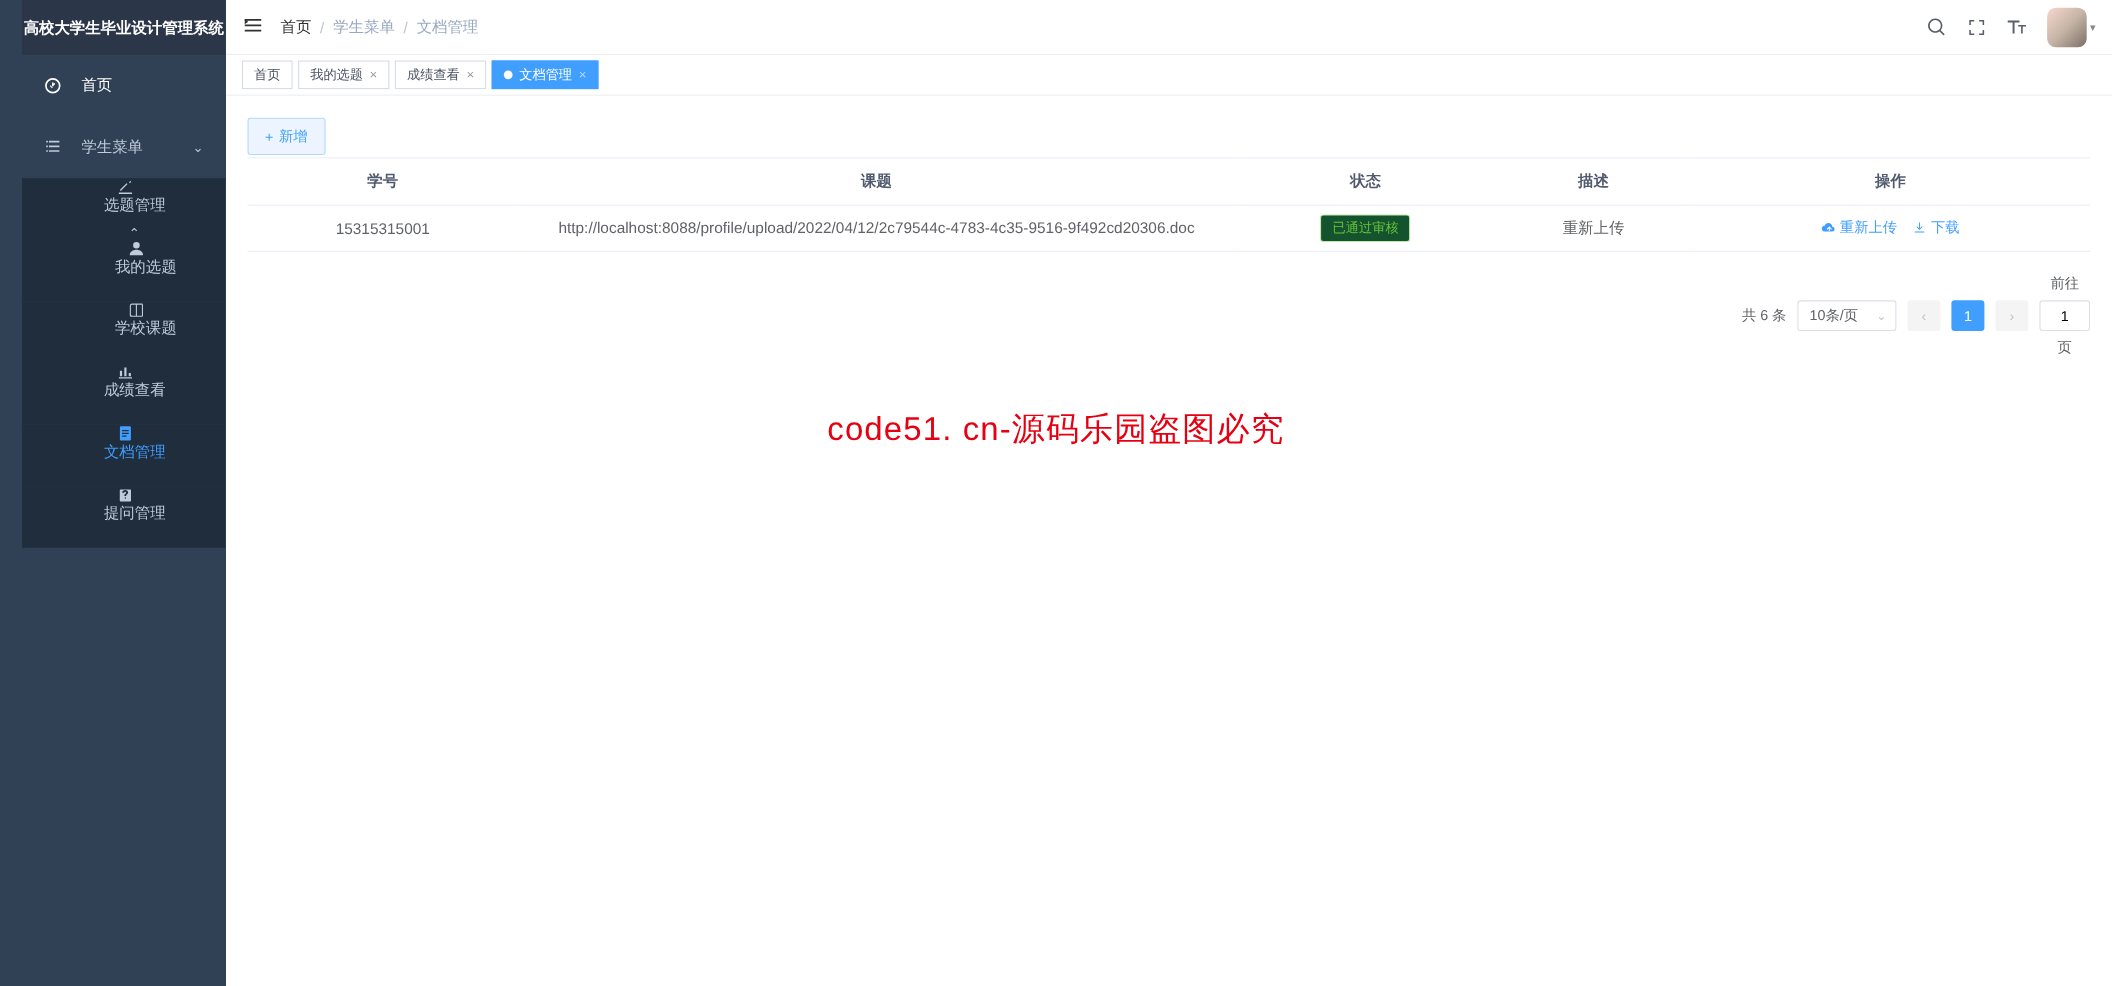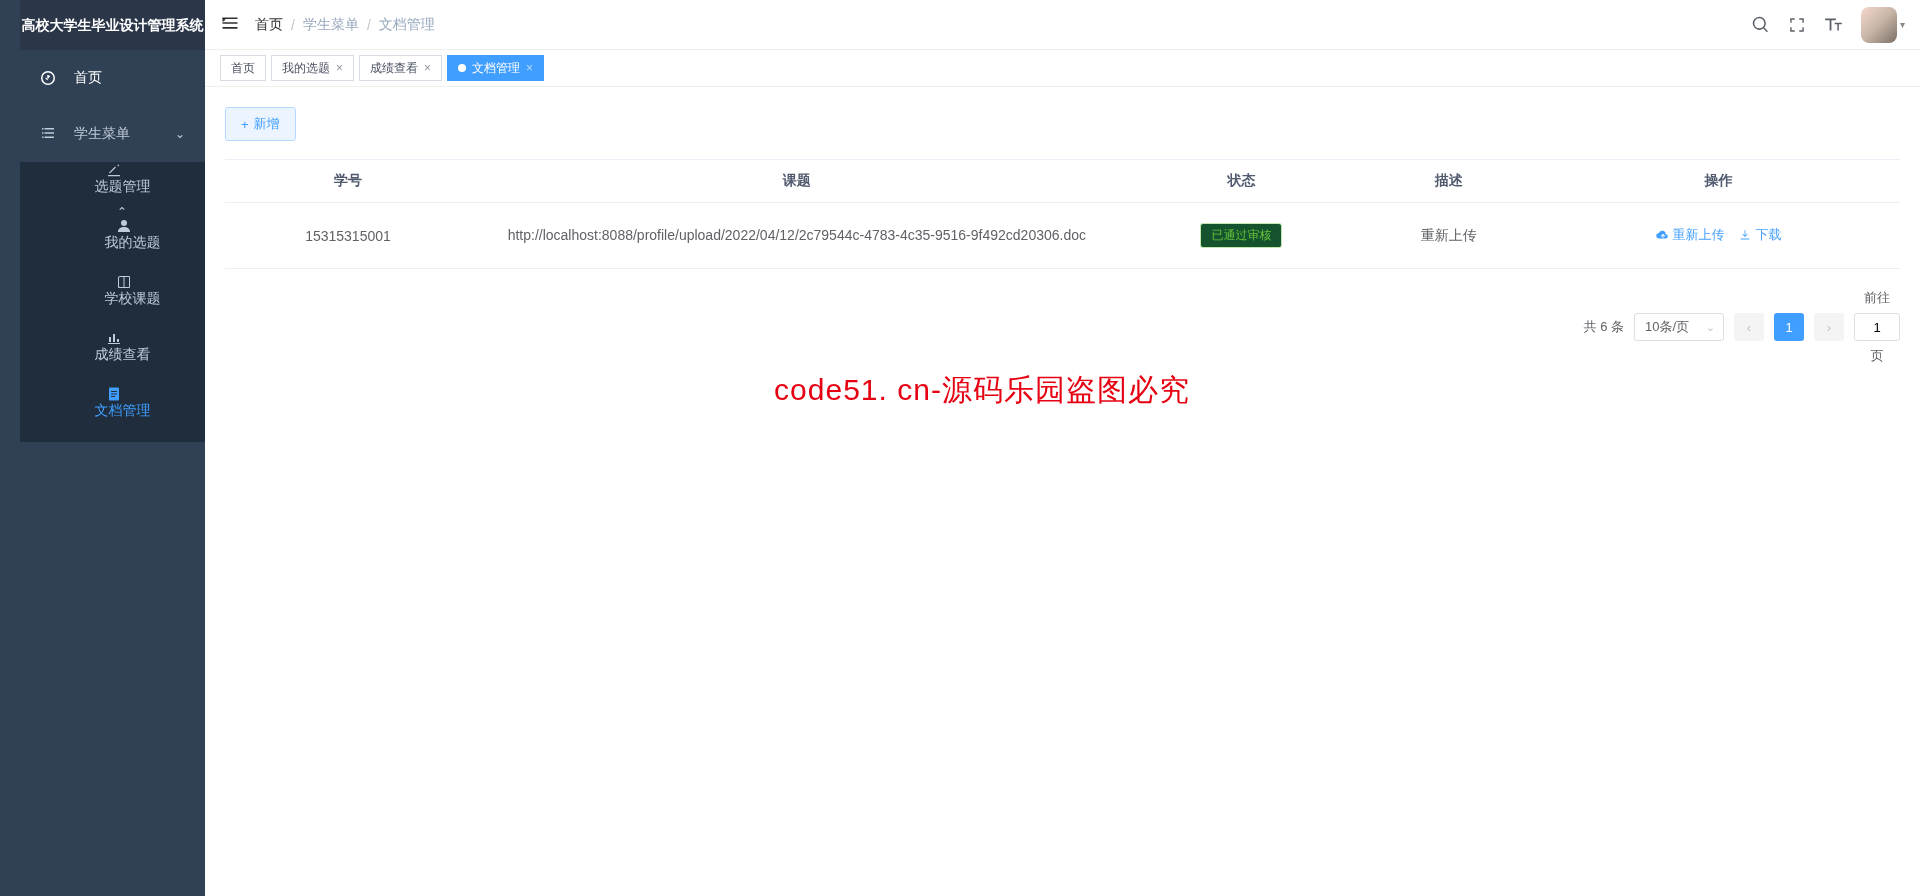--- a/index.html
+++ b/index.html
@@ -42,40 +42,40 @@
 .tab.active { background: #409eff; color: #fff; border-color: #409eff; }
 .tab .dot { width: 8px; height: 8px; border-radius: 50%; background: #fff; margin-right: 6px; }
 .tab .tab-close { margin-left: 6px; font-size: 12px; color: inherit; opacity: .6; }
 
 
 .content { padding: 20px; }
 .add-btn { display: inline-flex; align-items: center; border: 1px solid #b3d8ff; background: #ecf5ff; color: #409eff; padding: 7px 15px; font-size: 13px; border-radius: 3px; cursor: pointer; }
 .add-btn .plus { margin-right: 5px; }
 
 
-.table { width: 100%; border-collapse: collapse; margin-top: 18px; }
+.table { width: 100%; border-collapse: collapse; margin-top: 2px; }
 .table th { background: #fff; padding: 12px 10px; font-weight: 600; color: #515a6e; text-align: center; border-bottom: 1px solid #ebeef5; font-size: 14px; }
 .table thead tr { border-top: 1px solid #ebeef5; }
-.table td { padding: 20px 10px; text-align: center; border-bottom: 1px solid #ebeef5; color: #606266; font-size: 14px; }
+.table td { padding: 8px 10px; text-align: center; border-bottom: 1px solid #ebeef5; color: #606266; font-size: 14px; }
 .status-tag { display: inline-block; padding: 3px 10px; border: 1px solid #c2e7b0; background: #14532d; color: #67c23a; border-radius: 3px; font-size: 12px; }
 .op-link { color: #409eff; cursor: pointer; font-size: 13px; margin: 0 5px; display: inline-flex; align-items: center; }
 .op-link .ico-sm { width: 14px; height: 14px; margin-right: 3px; }
 
 
 .pagination { display: flex; align-items: center; justify-content: flex-end; margin-top: 20px; font-size: 13px; color: #606266; gap: 10px; }
 .page-total {}
 .page-size { border: 1px solid #dcdfe6; border-radius: 3px; height: 28px; padding: 0 24px 0 10px; display: flex; align-items: center; position: relative; cursor: pointer; min-width: 90px; }
 .page-size .caret2 { position: absolute; right: 8px; color: #c0c4cc; font-size: 11px; }
 .page-btn { width: 30px; height: 28px; background: #f4f4f5; border-radius: 3px; display: flex; align-items: center; justify-content: center; color: #c0c4cc; cursor: pointer; }
 .page-num { width: 30px; height: 28px; background: #409eff; color: #fff; border-radius: 3px; display: flex; align-items: center; justify-content: center; cursor: pointer; }
 .page-jump { display: flex; align-items: center; gap: 6px; flex-direction: column; }
 .page-input { width: 46px; height: 28px; border: 1px solid #dcdfe6; border-radius: 3px; text-align: center; font-size: 13px; }
 
 
-.watermark { position: fixed; left: 50%; top: 370px; transform: translateX(-50%); color: #e60012; font-size: 30px; font-family: "Microsoft YaHei", sans-serif; letter-spacing: 1px; pointer-events: none; white-space: nowrap; margin-left: 22px; }
+.watermark { position: fixed; left: 50%; top: 370px; transform: translateX(-50%); color: #e60012; font-size: 30px; font-family: "Microsoft YaHei", sans-serif; letter-spacing: 1px; pointer-events: none; white-space: nowrap; }
 </style>
 </head>
 <body>
 
 <div class="sidebar">
   <div class="sidebar-logo">高校大学生毕业设计管理系统</div>
 
   <div class="menu-item root">
     <span class="icon">
       <svg class="ico" viewBox="0 0 1024 1024">
@@ -136,20 +136,28 @@
 
     <div class="menu-item active">
       <span class="icon">
         <svg class="ico" viewBox="0 0 1024 1024">
             <path d="M768 96H256a64 64 0 0 0-64 64v704a64 64 0 0 0 64 64h512a64 64 0 0 0 64-64V160a64 64 0 0 0-64-64zM320 320h384v64H320zm0 160h384v64H320zm0 160h256v64H320z"></path>
           </svg>
       </span>
       <span class="label">文档管理</span>
     </div>
 
+    <div class="menu-item">
+      <span class="icon">
+        <svg class="ico" viewBox="0 0 1024 1024">
+            <path d="M832 128H192a64 64 0 0 0-64 64v704a64 64 0 0 0 64 64h640a64 64 0 0 0 64-64V192a64 64 0 0 0-64-64zM512 768a48 48 0 1 1 0-96 48 48 0 0 1 0 96zm72-216v24h-144v-40c0-56 32-88 72-112 32-20 48-36 48-68 0-36-28-60-64-60-40 0-68 28-72 68l-136-8c8-116 96-188 212-188 112 0 196 64 196 172 0 72-40 116-112 160-24 16-32 28-32 52z" transform="scale(0.85) translate(90 90)"></path>
+          </svg>
+      </span>
+      <span class="label">提问管理</span>
+    </div>
   </div>
 </div>
 
 <div class="main-wrapper">
 
   <div class="header">
     <div class="hamburger">
       <svg class="ico" viewBox="0 0 1024 1024" style="width:20px;height:20px">
           <path d="M128 224h768v80H128zM128 472h768v80H128zM128 720h768v80H128z"></path>
           <path d="M128 224l160 120L128 464z" fill="#303133"></path>

